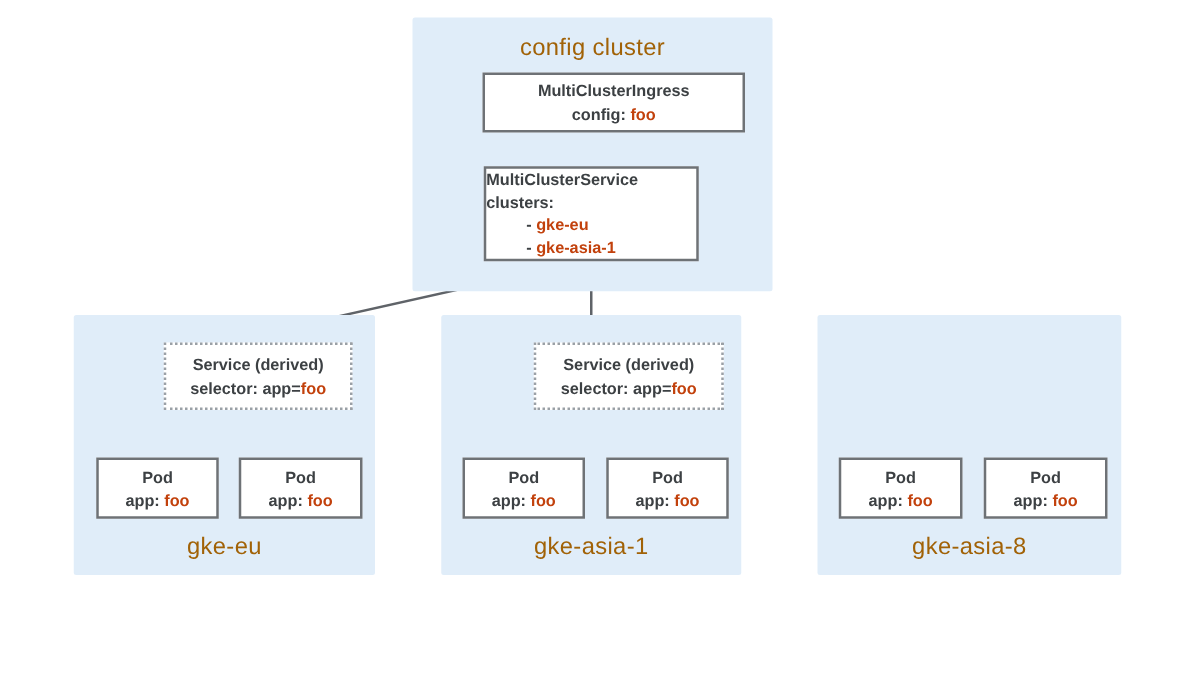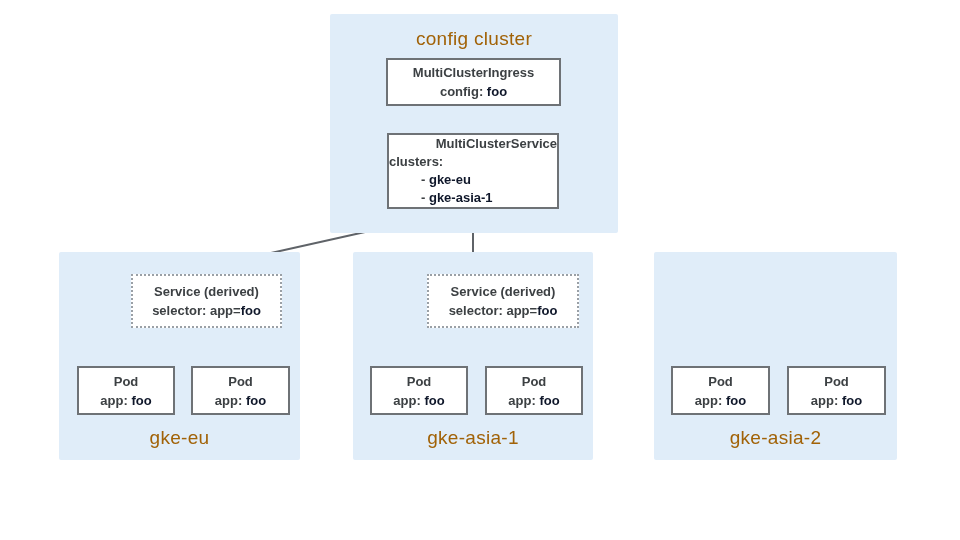--- a/index.html
+++ b/index.html
@@ -15,23 +15,23 @@
   }
   .panel-label.top { top:14px; }
   .panel-label.bottom { bottom:11px; }
   .box {
     position:absolute; background:#ffffff; border:2px solid #6E7276;
     box-sizing:border-box; color:#3C4043; font-size:13px; font-weight:bold;
     display:flex; flex-direction:column; justify-content:center;
     text-align:center; line-height:19px;
   }
   .box.dotted { border:2px dotted #9AA0A6;margin-left:29px; }
-  .blue { color:#0f172a; }
+  .blue { color:#c2410c; }
   .mcs-body { text-align:left; }
-  .mcs-body .mcs-title { text-align:right; }
+  .mcs-body .mcs-title { text-align:left; }
   .mcs-body .mcs-line { padding-left:0; line-height:18px; }
   .mcs-body .mcs-item { padding-left:32px; line-height:18px; }
   .mcs-body .mcs-title { line-height:18px; }
 </style>
 </head>
 <body>
 
 <div class="canvas">
 
   <svg class="arrows" viewBox="0 0 960 540">
@@ -48,21 +48,21 @@
     <line x1="473" y1="209" x2="473" y2="270" stroke-width="2" marker-end="url(#ah-dark)" stroke="#5F6368"></line>
     <line x1="176" y1="330" x2="136" y2="357" stroke-width="2" stroke-dasharray="7 6" marker-end="url(#ah-light)" stroke="#C3C7CB"></line>
     <line x1="179" y1="330" x2="230" y2="357" stroke-width="2" stroke-dasharray="7 6" marker-end="url(#ah-light)" stroke="#C3C7CB"></line>
     <line x1="472" y1="330" x2="430" y2="356" stroke-width="2" stroke-dasharray="7 6" marker-end="url(#ah-light)" stroke="#C3C7CB"></line>
     <line x1="476" y1="330" x2="525" y2="356" stroke-width="2" stroke-dasharray="7 6" marker-end="url(#ah-light)" stroke="#C3C7CB"></line>
   </svg>
 
   <div class="panel" style="left:330px; top:14px; width:288px; height:219px;">
     <div class="panel-label top">config cluster</div>
 
-    <div class="box" style="left:56px; top:44px; width:175px; height:48px;">
+    <div class="box" style="left:56px; top:44px; width:210px; height:48px;">
       <div>MultiClusterIngress</div>
       <div><span>config: </span><span class="blue">foo</span></div>
     </div>
 
     <div class="box mcs-body" style="left:57px; top:119px; width:172px; height:76px;">
       <div class="mcs-title">MultiClusterService</div>
       <div class="mcs-line">clusters:</div>
       <div class="mcs-item"><span>- </span><span class="blue">gke-eu</span></div>
       <div class="mcs-item"><span>- </span><span class="blue">gke-asia-1</span></div>
     </div>
@@ -102,16 +102,16 @@
 
   <div class="panel" style="left:654px; top:252px; width:243px; height:208px;">
     <div class="box" style="left:17px; top:114px; width:99px; height:49px;">
       <div>Pod</div>
       <div><span>app: </span><span class="blue">foo</span></div>
     </div>
     <div class="box" style="left:133px; top:114px; width:99px; height:49px;">
       <div>Pod</div>
       <div><span>app: </span><span class="blue">foo</span></div>
     </div>
-    <div class="panel-label bottom">gke-asia-2</div>
+    <div class="panel-label bottom">gke-asia-8</div>
   </div>
 
 </div>
 
 </body></html>

